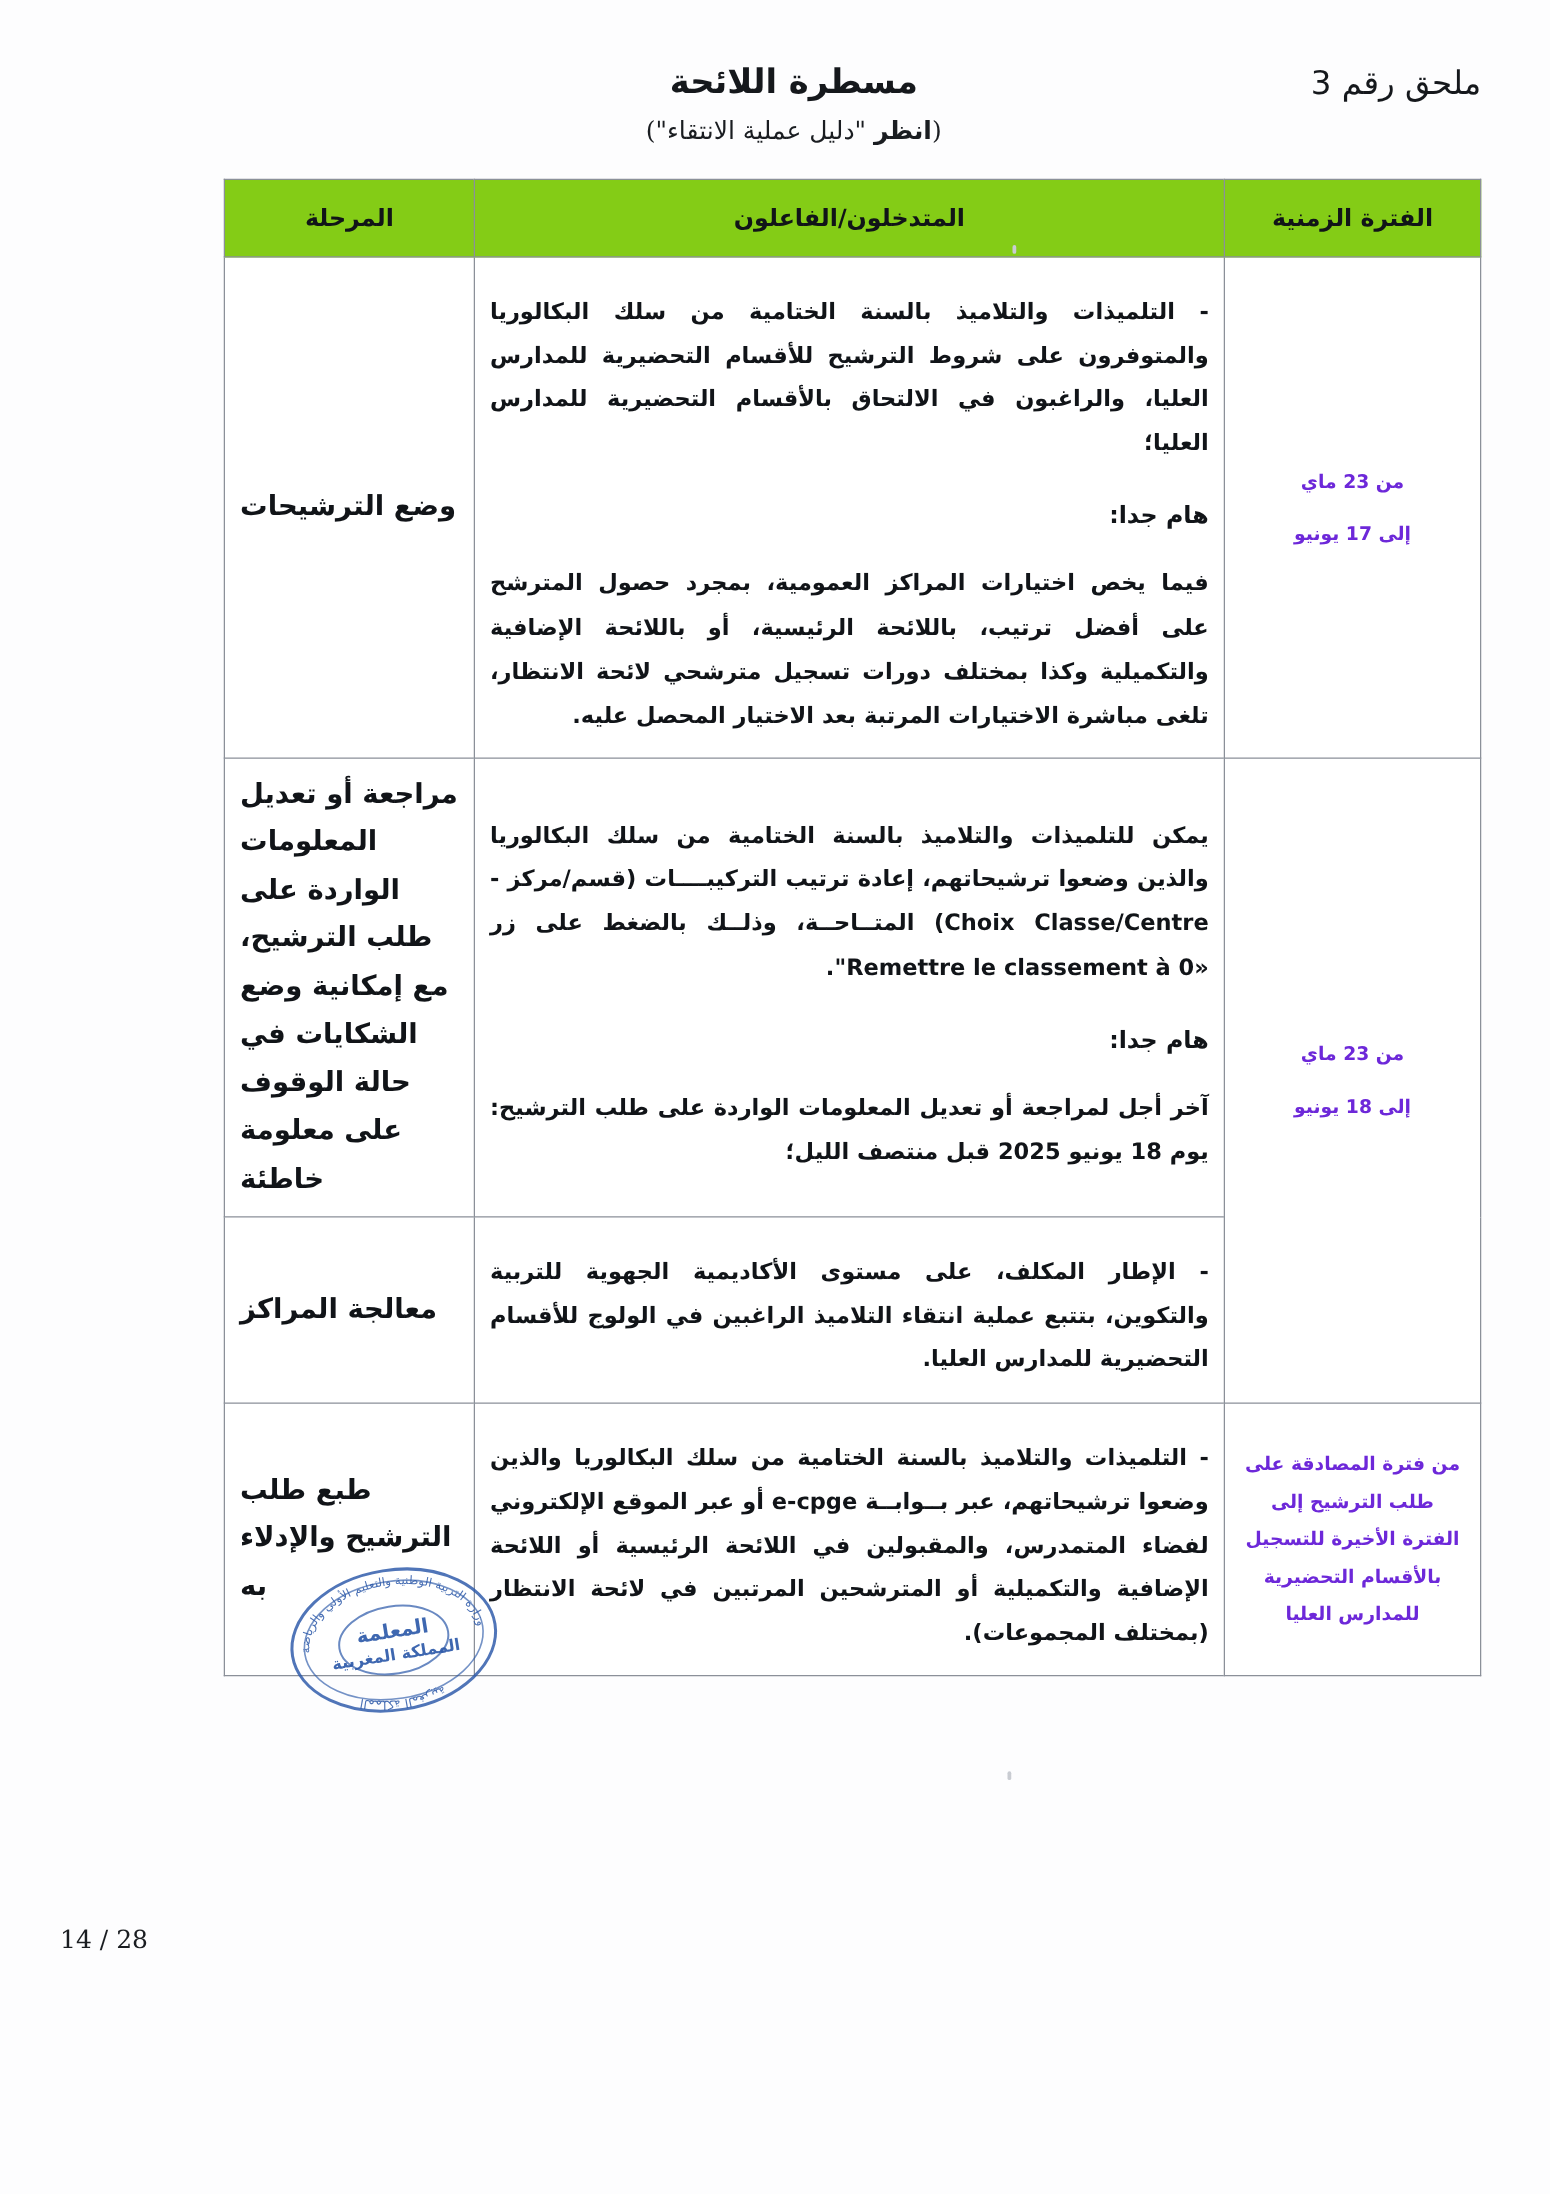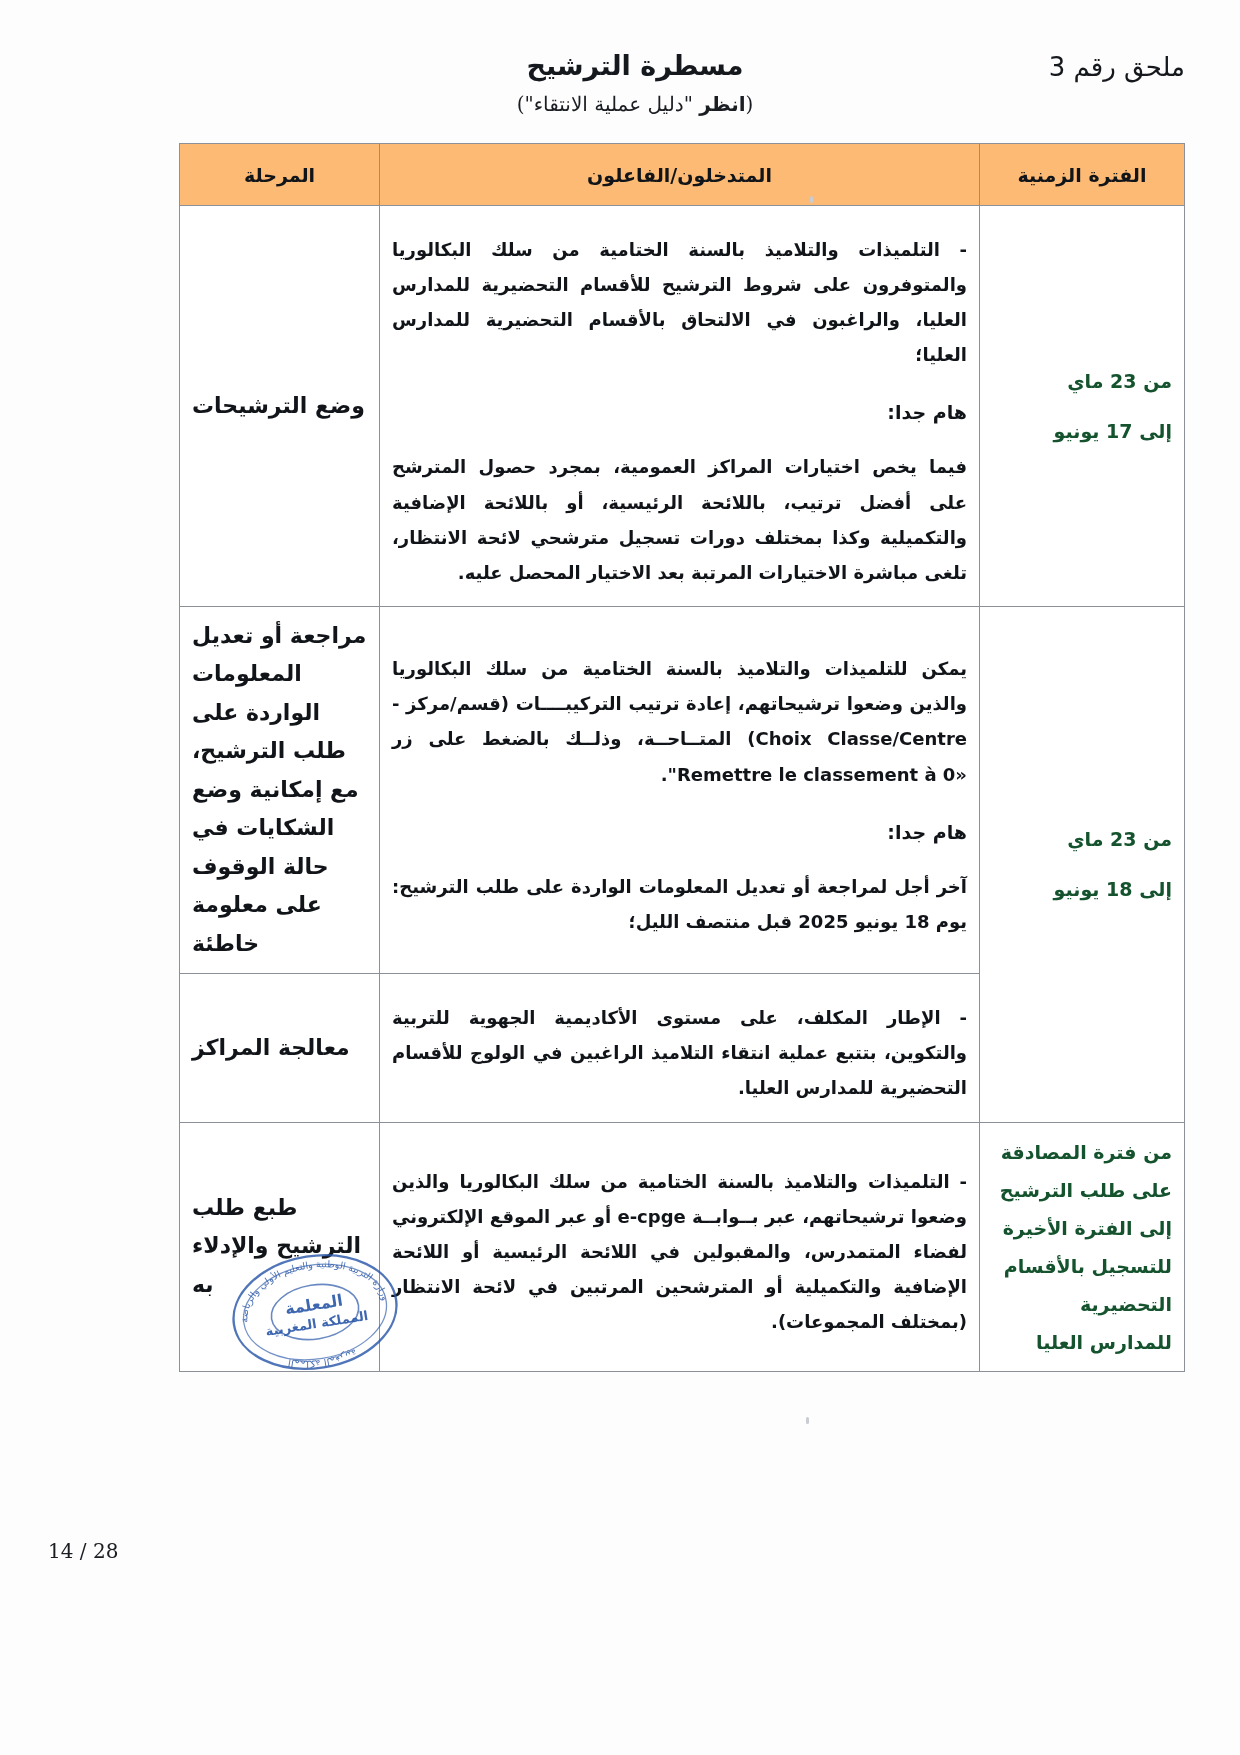--- a/index.html
+++ b/index.html
@@ -84,35 +84,36 @@
   th.col-stage   { width: 200px; }
   th.col-actors  { width: 600px; }
   th.col-period  { width: 205px; }
 
   thead th {
     height: 62px;
     font-size: 19px;
     font-weight: bold;
     text-align: center;
     color: #111418;
-    background: #fdba74;
+    background: #84cc16;
   }
 
   td.stage-cell {
     text-align: left;
     font-size: 22px;
     font-weight: bold;
     line-height: 1.75;
     color: #111418;
   }
   td.period-cell {
-    font-size: 19px;
+    text-align: center;
+    font-size: 15px;
     font-weight: bold;
     line-height: 2.0;
-    color: #14532d;
+    color: #6d28d9;
   }
   td.actors-cell {
     text-align: justify;
     text-align-last: right;
     font-size: 18px;
     font-weight: bold;
     line-height: 1.95;
     color: #111418;
     padding: 16px 16px;
   }
@@ -160,21 +161,21 @@
 </style>
 </head>
 <body>
 
 <div class="page">
 
   <div class="doc-header">
     <div class="annex-label">ملحق رقم 3</div>
 
     <div class="title-block">
-      <div class="doc-title">مسطرة الترشيح</div>
+      <div class="doc-title">مسطرة اللائحة</div>
       <div class="doc-subtitle">
         <span>(</span><span class="bold-part">انظر</span><span> "دليل عملية الانتقاء")</span>
       </div>
     </div>
   </div>
 
   <table class="proc-table">
     <thead>
       <tr>
         <th class="col-period">الفترة الزمنية</th>

